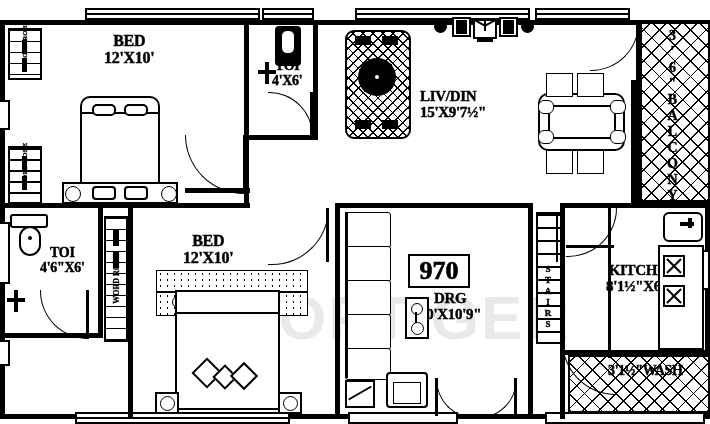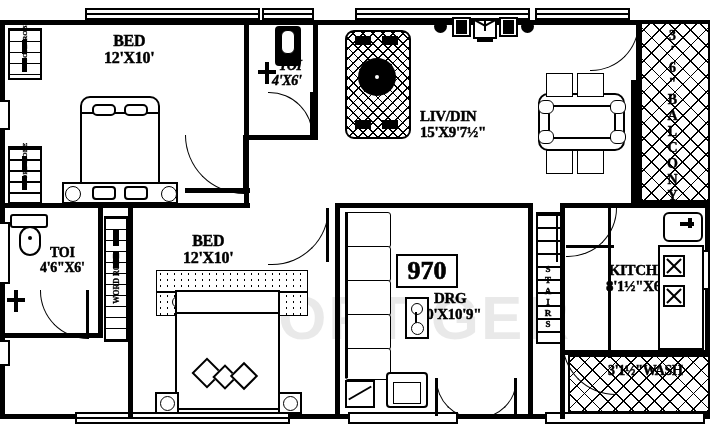--- a/index.html
+++ b/index.html
@@ -154,32 +154,32 @@
   <div class="blk" style="left:22px;top:58px;width:5px;height:14px;"></div>
 
   <div class="wardrobe" style="left:8px;top:146px;width:34px;height:58px;"></div>
   <div class="vlbl2" style="left:8px;top:166px;width:34px;font-size:7px;transform:rotate(-90deg);text-align:center;">WORD ROBE</div>
   <div class="blk" style="left:22px;top:156px;width:5px;height:14px;"></div>
   <div class="blk" style="left:22px;top:176px;width:5px;height:14px;"></div>
 
   <div class="door" style="left:185px;top:135px;width:60px;height:58px;border-radius:0 0 0 60px;border-top:none;border-right:none;"></div>
   <div class="line" style="left:243px;top:135px;width:3px;height:56px;"></div>
 
-  <div class="lbl" style="left:272px;top:58px;font-size:14px;text-align:right;font-style:italic;">
+  <div class="lbl" style="left:272px;top:58px;font-size:14px;text-align:center;">
     <span class="d">TOI</span>
     <span class="d">4'X6'</span>
   </div>
   <div class="blk" style="left:275px;top:26px;width:26px;height:40px;border-radius:4px;"></div>
   <div class="thin" style="left:281px;top:30px;width:14px;height:24px;border-width:1.5px;border-radius:6px;"></div>
   <div class="blk" style="left:265px;top:62px;width:4px;height:22px;"></div>
   <div class="blk" style="left:258px;top:70px;width:18px;height:4px;"></div>
   <div class="door" style="left:268px;top:92px;width:44px;height:44px;border-radius:0 44px 0 0;border-bottom:none;border-left:none;"></div>
   <div class="line" style="left:310px;top:92px;width:3px;height:44px;"></div>
 
-  <div class="lbl" style="left:420px;top:88px;font-size:15px;margin-top:20px;">
+  <div class="lbl" style="left:420px;top:88px;font-size:15px;">
     <span class="d">LIV/DIN</span>
     <span class="d">15'X9'7½"</span>
   </div>
 
   <div class="carpet" style="left:345px;top:30px;width:62px;height:105px;"></div>
   <div class="circ" style="left:358px;top:58px;width:38px;height:38px;"></div>
   <div class="circ" style="left:375px;top:75px;width:4px;height:4px;background:#fff;"></div>
   <div class="blk" style="left:355px;top:36px;width:16px;height:9px;"></div>
   <div class="blk" style="left:382px;top:36px;width:16px;height:9px;"></div>
   <div class="blk" style="left:355px;top:120px;width:16px;height:9px;"></div>
@@ -243,21 +243,21 @@
   <div class="thin" style="left:234px;top:366px;width:20px;height:20px;border-width:2px;transform:rotate(45deg);"></div>
 
   <div class="thin" style="left:155px;top:392px;width:24px;height:22px;border-width:2px;"></div>
   <div class="ocirc" style="left:160px;top:396px;width:13px;height:13px;"></div>
   <div class="thin" style="left:278px;top:392px;width:24px;height:22px;border-width:2px;"></div>
   <div class="ocirc" style="left:283px;top:396px;width:13px;height:13px;"></div>
 
   <div class="door" style="left:268px;top:208px;width:60px;height:56px;border-radius:0 0 60px 0;border-top:none;border-left:none;"></div>
   <div class="line" style="left:326px;top:208px;width:3px;height:54px;"></div>
 
-  <div class="numbox" style="left:396px;top:254px;width:58px;height:30px;font-size:26px;font-family:Liberation Serif, serif;">
+  <div class="numbox" style="left:408px;top:254px;width:58px;height:30px;font-size:26px;font-family:Liberation Serif, serif;">
     <span>970</span>
   </div>
   <div class="lbl" style="left:419px;top:290px;font-size:15px;text-align:center;">
     <span class="d">DRG</span>
     <span class="d">10'X10'9"</span>
   </div>
 
   <div class="thin" style="left:405px;top:297px;width:24px;height:42px;border-width:2px;"></div>
   <div class="ocirc" style="left:411px;top:303px;width:10px;height:10px;"></div>
   <div class="line" style="left:415px;top:312px;width:2px;height:12px;"></div>

